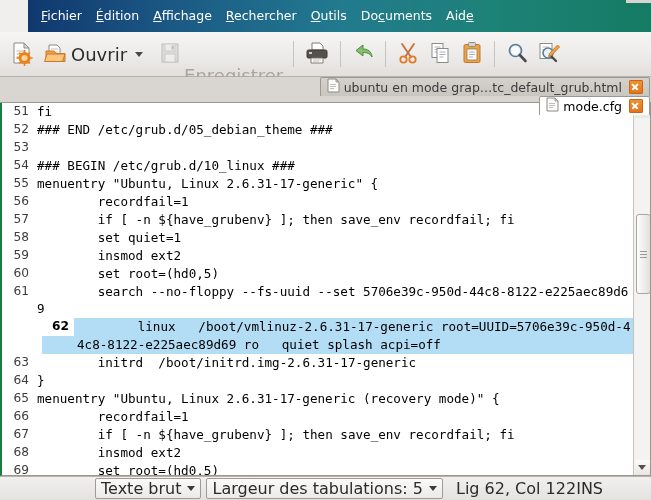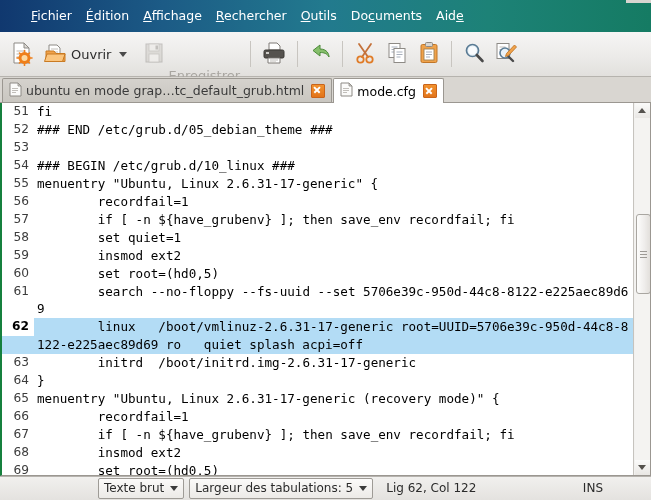--- a/index.html
+++ b/index.html
@@ -24,23 +24,24 @@
     background: #f0efee;
   }
 
   
   .menubar {
     height: 36px;
     min-height: 22px;
     background: linear-gradient(to right, #10386f 0%, #1c5b86 25%, #227a8e 50%, #1d8277 75%, #157b63 100%);
     display: flex;
     align-items: center;
-    padding-left: 24px;
+    padding-left: 6px;
     position: relative;
     box-sizing: border-box;
+    margin-left: 28px;
   }
   .menubar::after {
     content: "";
     position: absolute;
     right: 0; top: 0;
     width: 25px; height: 3px;
     background: #d8d5d0;
   }
   .menu-item {
     color: #ffffff;
@@ -64,21 +65,21 @@
     box-sizing: border-box;
   }
   .tb-btn {
     display: flex;
     align-items: center;
     height: 38px;
     padding: 0 4px;
     cursor: default;
   }
   .tb-label {
-    font-size: 13px;
+    font-size: 18px;
     color: #2b2b2b;
     margin-left: 2px;
     white-space: nowrap;
   }
   .tb-label.disabled { color: #a9a6a1; margin-top: 42px; }
   .tb-sep {
     width: 1px;
     height: 26px;
     background: #c8c5c0;
     margin: 0 6px;
@@ -95,20 +96,21 @@
   
   .tabbar {
     height: 26px;
     min-height: 26px;
     background: #d9d6d1;
     display: flex;
     align-items: flex-end;
     padding-left: 2px;
     border-bottom: 1px solid #9b9791;
     box-sizing: border-box;
+    flex-direction: column;
   }
   .tab {
     display: flex;
     align-items: center;
     height: 24px;
     padding: 0 6px 0 6px;
     border: 1px solid #9b9791;
     border-bottom: none;
     border-radius: 2px 2px 0 0;
     margin-right: 1px;
@@ -177,21 +179,21 @@
     white-space: pre;
     position: relative;
     overflow: hidden;
     padding-top: 0px;
   }
   .row {
     display: flex;
     align-items: flex-start;
     min-height: 17.9px;
   }
-  .row.hl { background: #b3dcf5; }
+  .row.hl { background: #b3dcf5; margin-left: 40px; }
   .row.hl .gut { background: #ffffff; color: #000; font-weight: bold; }
   .gut {
     width: 27px;
     min-width: 27px;
     text-align: right;
     padding-right: 4px;
     color: #3c3c3c;
     background: #ffffff;
     border-right: 1px solid #ffffff;
     font-family: "DejaVu Sans", "Liberation Sans", sans-serif;
@@ -271,21 +273,21 @@
 
   
   .statusbar {
     height: 27px;
     min-height: 24px;
     background: linear-gradient(to bottom, #f1f0ee, #e4e2df);
     border-top: 1px solid #b6b3ae;
     display: flex;
     align-items: center;
     box-sizing: border-box;
-    font-size: 12px;
+    font-size: 16px;
     color: #2b2b2b;
   }
   .sb-spacer { width: 98px; }
   .sb-combo {
     height: 19px;
     border: 1px solid #9e9b96;
     background: linear-gradient(to bottom, #fbfaf9, #eceae7);
     border-radius: 2px;
     display: flex;
     align-items: center;

